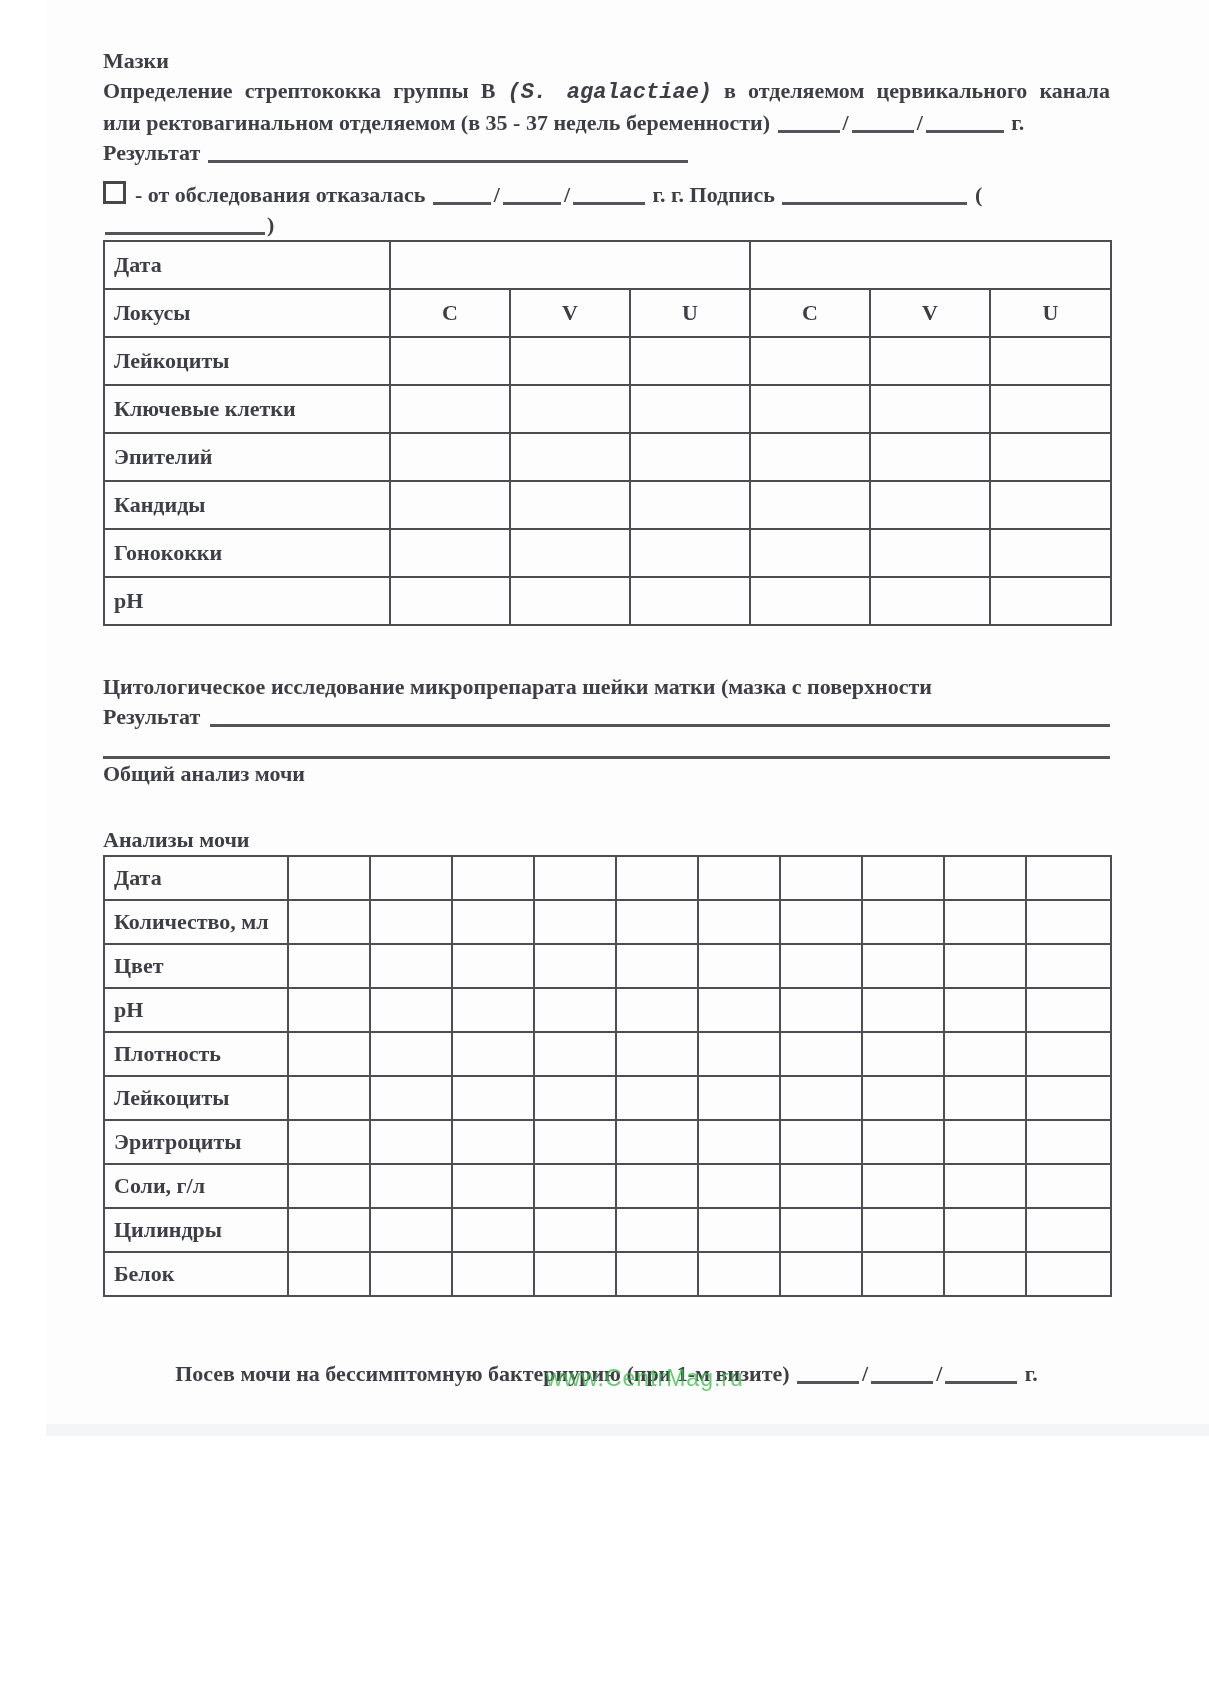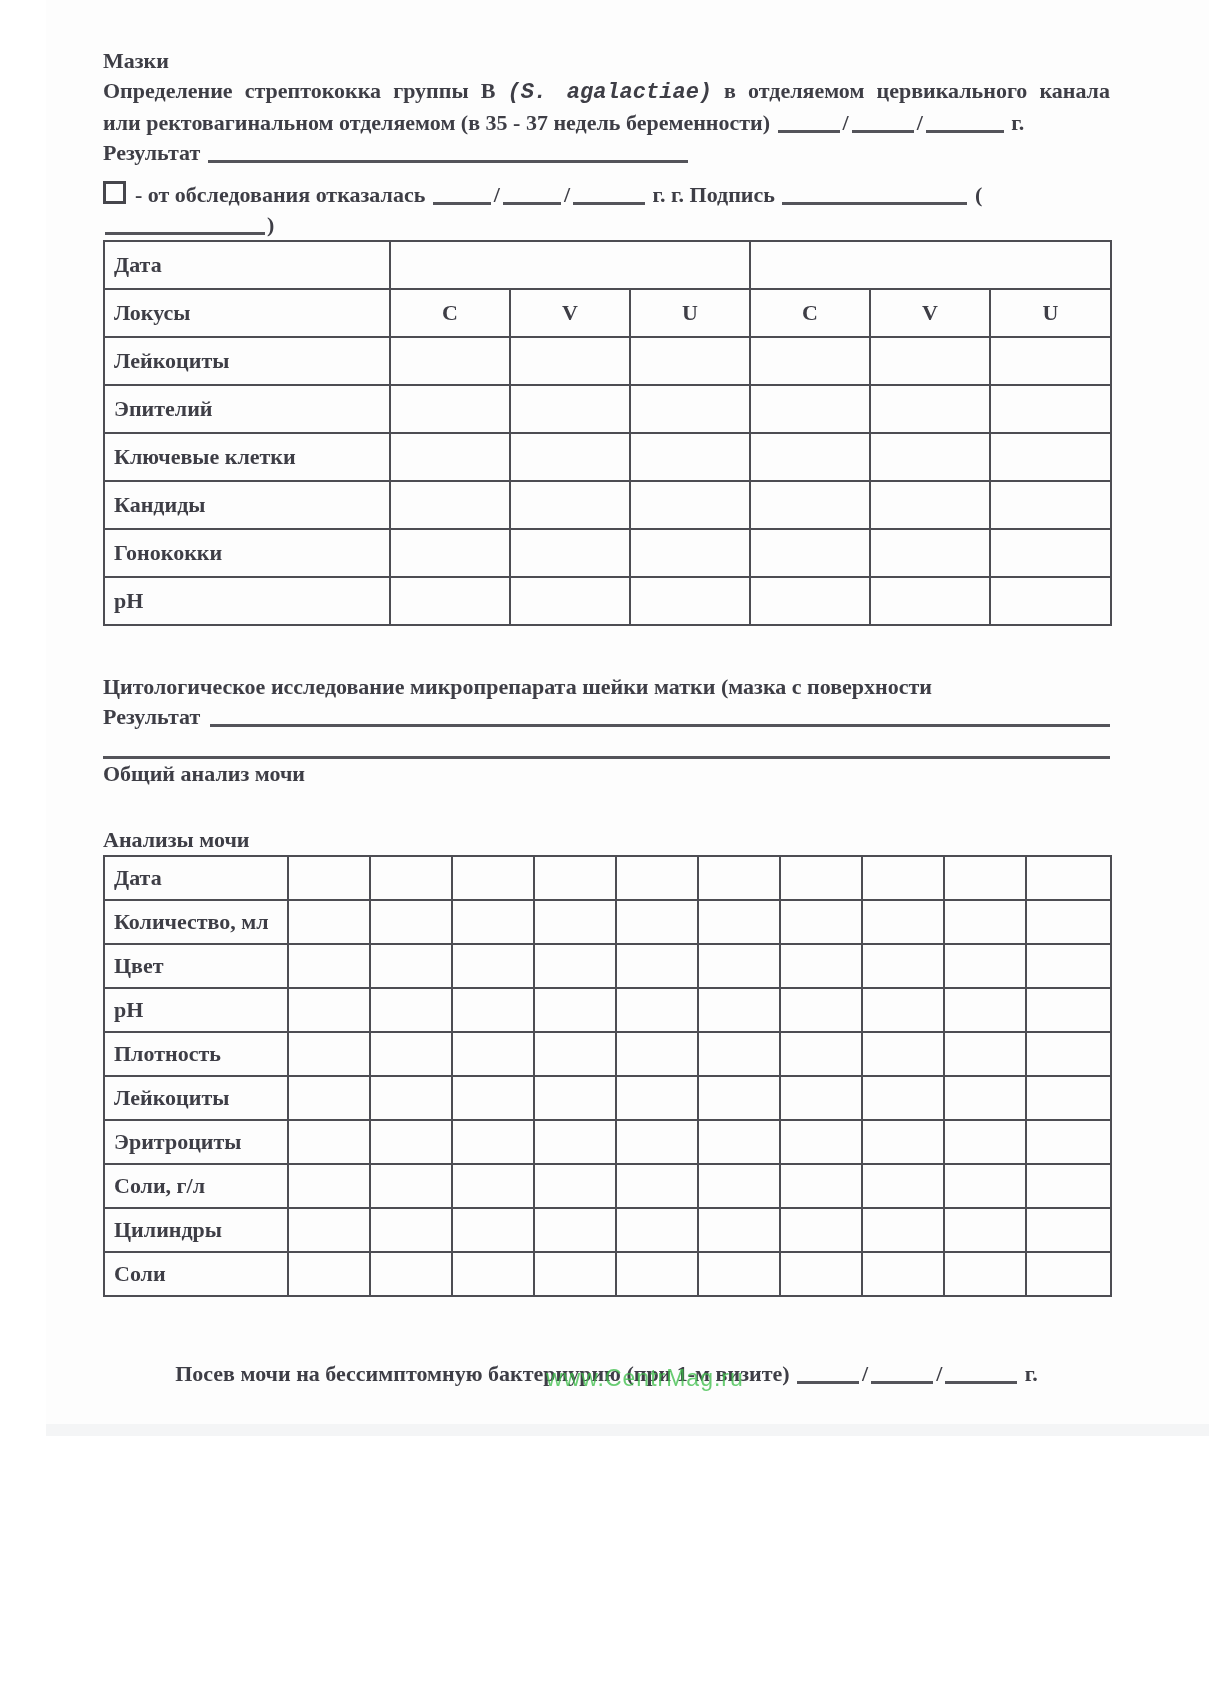--- a/index.html
+++ b/index.html
@@ -130,30 +130,30 @@
         <tr>
           <td>Лейкоциты</td>
           <td></td>
             <td></td>
             <td></td>
             <td></td>
             <td></td>
             <td></td>
         </tr>
         <tr>
+          <td>Ключевые клетки</td>
+          <td></td>
+            <td></td>
+            <td></td>
+            <td></td>
+            <td></td>
+            <td></td>
+        </tr>
+        <tr>
           <td>Эпителий</td>
-          <td></td>
-            <td></td>
-            <td></td>
-            <td></td>
-            <td></td>
-            <td></td>
-        </tr>
-        <tr>
-          <td>Ключевые клетки</td>
           <td></td>
             <td></td>
             <td></td>
             <td></td>
             <td></td>
             <td></td>
         </tr>
         <tr>
           <td>Кандиды</td>
           <td></td>
@@ -320,21 +320,21 @@
             <td></td>
             <td></td>
             <td></td>
             <td></td>
             <td></td>
             <td></td>
             <td></td>
             <td></td>
         </tr>
         <tr>
-          <td>Соли</td>
+          <td>Белок</td>
           <td></td>
             <td></td>
             <td></td>
             <td></td>
             <td></td>
             <td></td>
             <td></td>
             <td></td>
             <td></td>
             <td></td>

